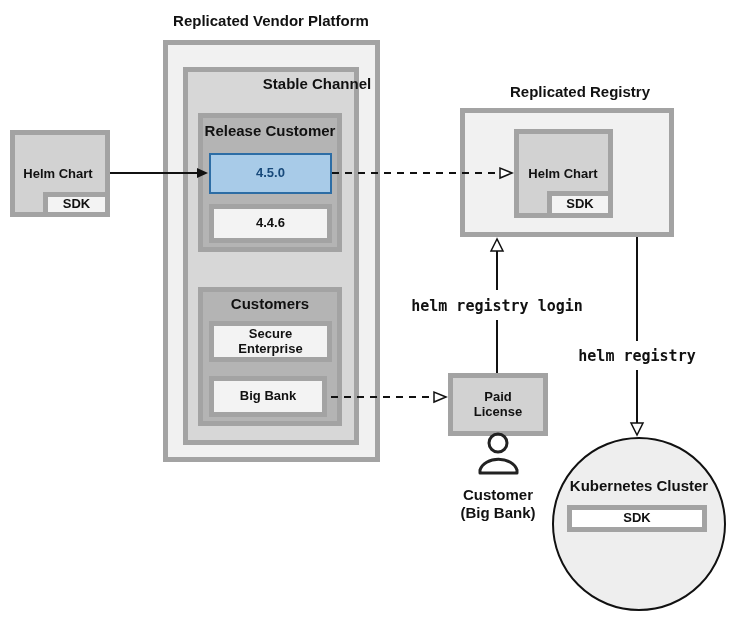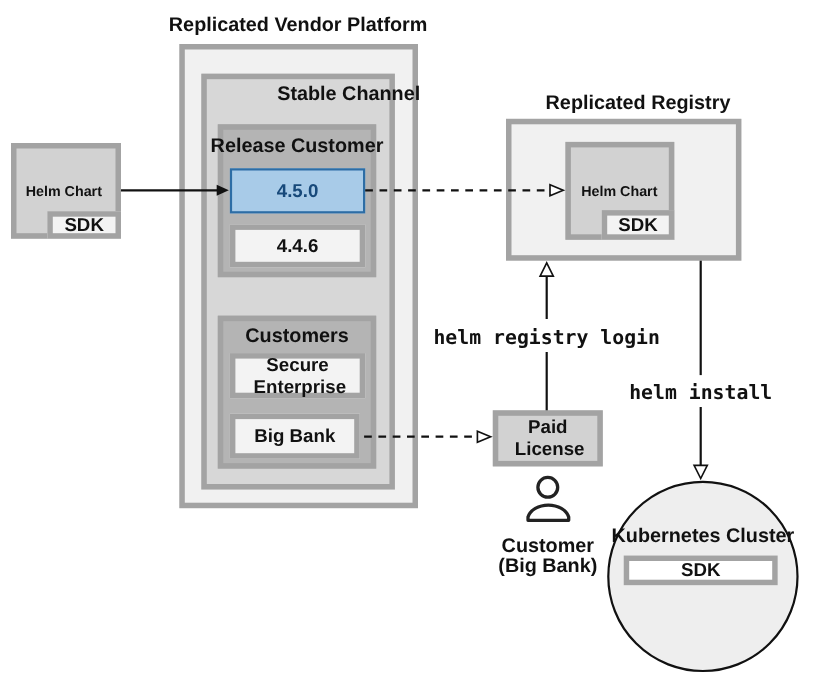--- a/index.html
+++ b/index.html
@@ -1,23 +1,23 @@
 <!DOCTYPE html>
 <html><head>
 <meta charset="utf-8">
 <style>
   html,body{margin:0;padding:0;background:#fff;}
   .canvas{position:relative;width:747px;height:634px;background:#fff;overflow:hidden;
           font-family:"Liberation Sans",sans-serif;color:#111;}
   .abs{position:absolute;box-sizing:border-box;}
   .box{border:5px solid #a3a3a3;}
-  .lbl{font-weight:bold;font-size:17px;line-height:1.15;text-align:center;color:#111;}
-  .ttl{font-weight:bold;font-size:18px;text-align:center;white-space:nowrap;color:#111;}
+  .lbl{font-weight:bold;font-size:13px;line-height:1.15;text-align:center;color:#111;}
+  .ttl{font-weight:bold;font-size:15px;text-align:center;white-space:nowrap;color:#111;}
   .center{display:flex;align-items:center;justify-content:center;}
-  .mono{font-family:"DejaVu Sans Mono",monospace;font-weight:bold;font-size:18px;
+  .mono{font-family:"DejaVu Sans Mono",monospace;font-weight:bold;font-size:15px;
         white-space:nowrap;color:#111;transform:translateX(-50%);}
   .fill-light{background:#f1f1f1;}
   .fill-mid{background:#d7d7d7;}
   .fill-dark{background:#b4b4b4;}
   .fill-surface{background:#f3f3f3;}
   .fill-gray{background:#d2d2d2;}
   .blue{background:#a8cbe8;border:2px solid #2d6da5;}
   .blue .lbl,.blue.lbl{color:#17497a;}
   svg.overlay{position:absolute;left:0;top:0;pointer-events:none;}
 </style>
@@ -57,21 +57,21 @@
   </div>
 
   <div class="abs ttl" style="left:580px;top:83px;transform:translateX(-50%);">Replicated Registry</div>
   <div class="abs box fill-light" style="left:460px;top:108px;width:214px;height:129px;"></div>
   <div class="abs box fill-gray" style="left:514px;top:129px;width:99px;height:89px;"></div>
   <div class="abs ttl" style="left:563px;top:166px;transform:translateX(-50%);font-size:13px;">Helm Chart</div>
   <div class="abs box fill-surface center" style="left:547px;top:191px;width:66px;height:27px;">
     <span class="lbl">SDK</span>
   </div>
 
-  <div class="abs box fill-gray center" style="left:448px;top:373px;width:100px;height:51px;">
+  <div class="abs box fill-gray center" style="left:448px;top:373px;width:100px;height:63px;">
     <span class="lbl" style="width:60px;">Paid License</span>
   </div>
 
   <div class="abs ttl" style="left:498px;top:486px;transform:translateX(-50%);">Customer</div>
   <div class="abs ttl" style="left:498px;top:504px;transform:translateX(-50%);text-align:center;">(Big Bank)</div>
 
   <div class="abs" style="left:552px;top:437px;width:174px;height:174px;border:2px solid #111;border-radius:50%;background:#eeeeee;"></div>
   <div class="abs ttl" style="left:639px;top:477px;transform:translateX(-50%);">Kubernetes Cluster</div>
   <div class="abs box center" style="left:567px;top:505px;width:140px;height:27px;background:#fff;">
     <span class="lbl">SDK</span>
@@ -96,15 +96,15 @@
     <line x1="637" y1="370" x2="637" y2="423" stroke="#111" stroke-width="2"></line>
     <polygon points="637,435 631,423 643,423" fill="#fff" stroke="#111" stroke-width="1.5"></polygon>
 
     <g stroke="#222" stroke-width="3" fill="none">
       <circle cx="498" cy="443" r="9"></circle>
       <path d="M480 473 L480 470 A19 14 0 0 1 517 470 L517 473 Z" stroke-linejoin="round"></path>
     </g>
   </svg>
 
   <div class="abs mono" style="left:497px;top:297px;">helm registry login</div>
-  <div class="abs mono" style="left:637px;top:347px;">helm install</div>
+  <div class="abs mono" style="left:637px;top:347px;">helm registry</div>
 
 </div>
 
 </body></html>

